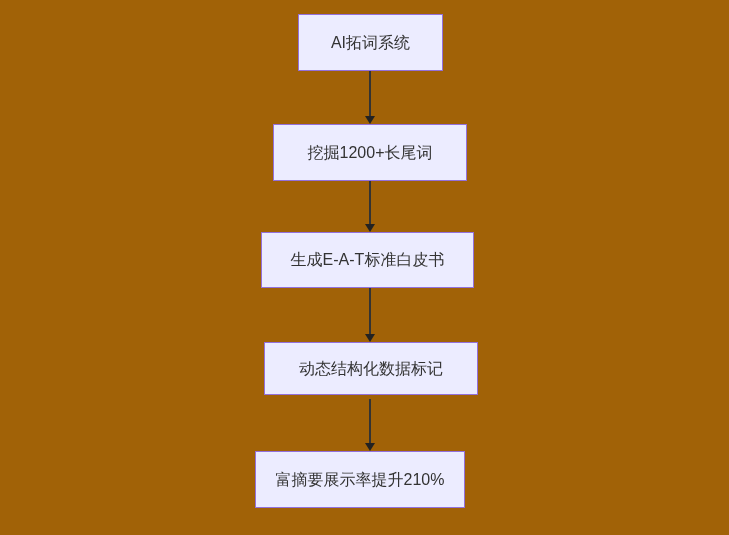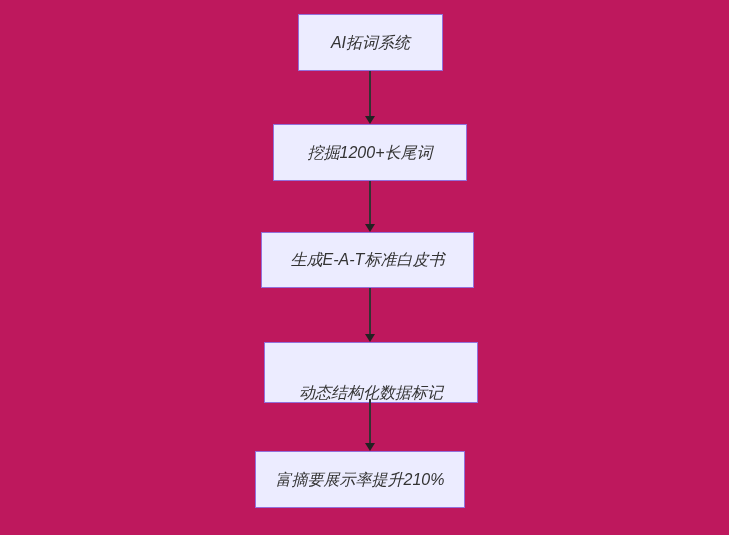--- a/index.html
+++ b/index.html
@@ -6,42 +6,41 @@
     margin: 0;
     padding: 0;
   }
   body {
     font-family: "Liberation Sans", "DejaVu Sans", sans-serif;
   }
   .canvas {
     position: relative;
     width: 729px;
     height: 535px;
-    background: #be185d;
+    background: #a16207;
     overflow: hidden;
-    font-style: italic;
   }
   .node {
     position: absolute;
     box-sizing: border-box;
     background: #ECECFF;
     border: 1px solid #9370DB;
     color: #333333;
     font-size: 16px;
     display: flex;
     align-items: center;
     justify-content: center;
     text-align: center;
     line-height: 1.2;
   }
   
   .n1 { left: 298px; top: 14px;  width: 145px; height: 57px; }
   .n2 { left: 273px; top: 124px; width: 194px; height: 57px; }
   .n3 { left: 261px; top: 232px; width: 213px; height: 56px; align-items: center; }
-  .n4 { left: 264px; top: 342px; width: 214px; height: 61px; align-items: flex-end; }
+  .n4 { left: 264px; top: 342px; width: 214px; height: 53px; }
   .n5 { left: 255px; top: 451px; width: 210px; height: 57px; }
 
   .arrow {
     position: absolute;
     left: 364px;            
     width: 12px;
     display: flex;
     flex-direction: column;
     align-items: center;
   }

